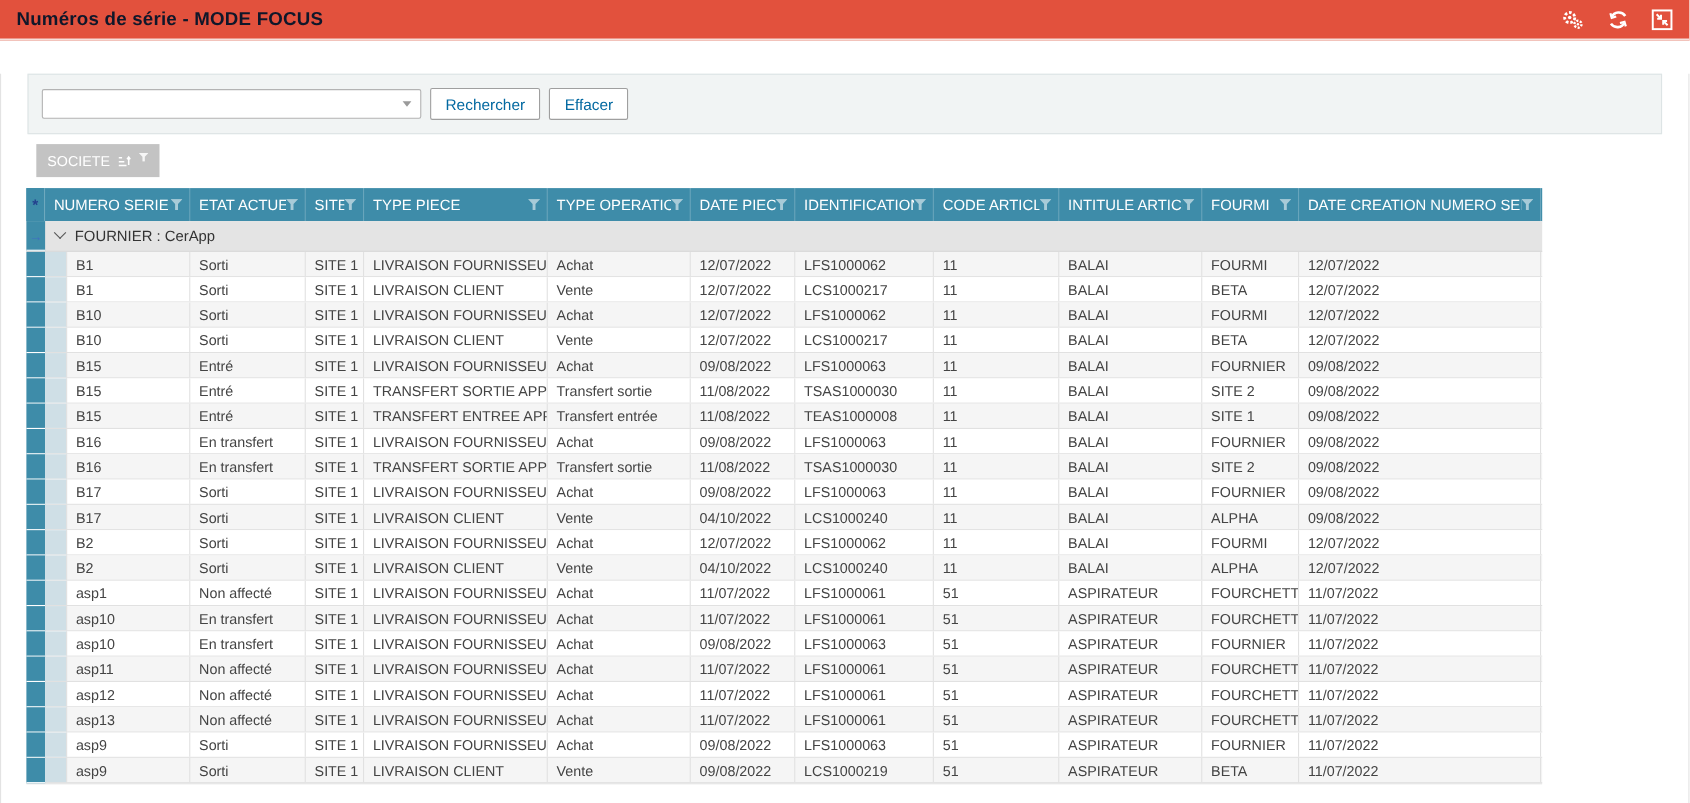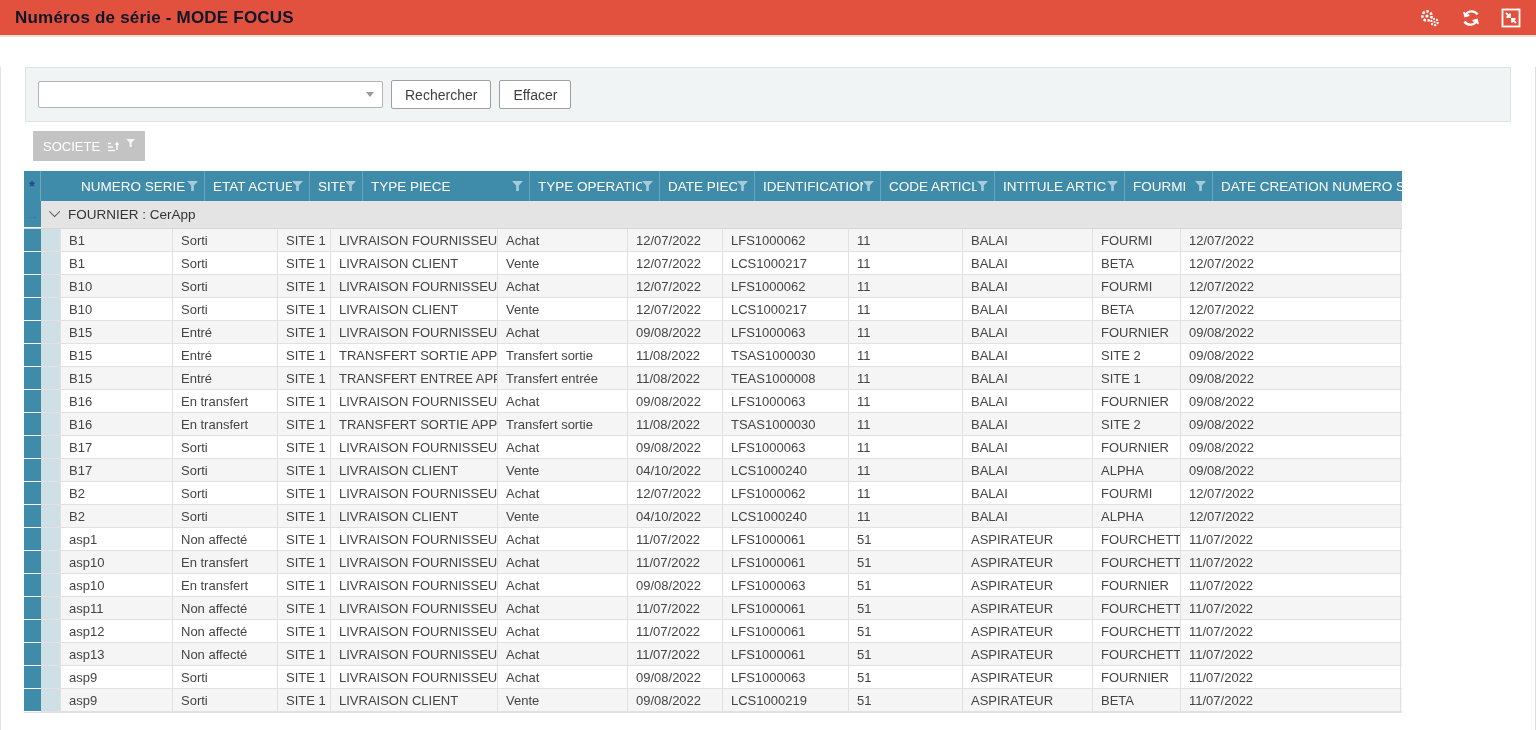--- a/index.html
+++ b/index.html
@@ -19,21 +19,21 @@
   
   .search-panel { margin:30px 24px 0 24px; background:#f1f4f4; border:1px solid #dde4e5;
     padding:12px 12px; display:flex; align-items:center; }
   .combo { width:345px; height:27px; background:#fff; border:1px solid #b3b3b3;
     border-radius:2px; display:flex; align-items:center; padding:0 8px; }
   .combo input { border:none; outline:none; flex:1; font-size:13px; height:100%;
     font-family:inherit; background:transparent; }
   .combo-arrow { width:0; height:0; border-left:4px solid transparent;
     border-right:4px solid transparent; border-top:5px solid #9a9a9a; }
   .btn { height:29px; margin-left:8px; padding:0 13px; background:#fff;
-    border:1px solid #9f9f9f; border-radius:2px; font-size:14px; color:#404040;
+    border:1px solid #9f9f9f; border-radius:2px; font-size:14px; color:#0369a1;
     font-family:inherit; cursor:pointer; }
 
   
   .chip { margin:9px 0 0 32px; display:inline-flex; align-items:center; gap:7px;
     background:#c3c3c3; color:#fff; font-size:13px; padding:0 10px; height:30px;
     cursor:pointer; }
   .chip .sorticon svg { display:block; }
   .funnel { width:11px; height:10px; background:rgba(255,255,255,.55);
     clip-path:polygon(0 0,100% 0,62% 45%,62% 100%,38% 100%,38% 45%); flex:none; }
   .chip .funnel { background:rgba(255,255,255,.85); margin-top:-6px; width:9px; height:8px; }
@@ -121,21 +121,21 @@
         <line x1="1" y1="2.5" x2="4" y2="2.5"></line>
         <path d="M10 9 L10 2 M8.5 3.7 L10 1.8 L11.5 3.7" fill="none"></path>
       </svg>
     </span>
     <span class="funnel"></span>
   </div>
 
   <div class="grid">
     <div class="hrow" id="grid-header">
       <div class="hind">*</div>
-    <div class="hcell" style="width: 132px; margin-left: 32px;">
+    <div class="hcell" style="width: 132px;">
           <span class="hlabel">NUMERO SERIE</span>
           <span class="funnel"></span>
         </div>
         <div class="hcell" style="width: 105px;">
           <span class="hlabel">ETAT ACTUEL</span>
           <span class="funnel"></span>
         </div>
         <div class="hcell" style="width: 53px;">
           <span class="hlabel">SITE</span>
           <span class="funnel"></span>

